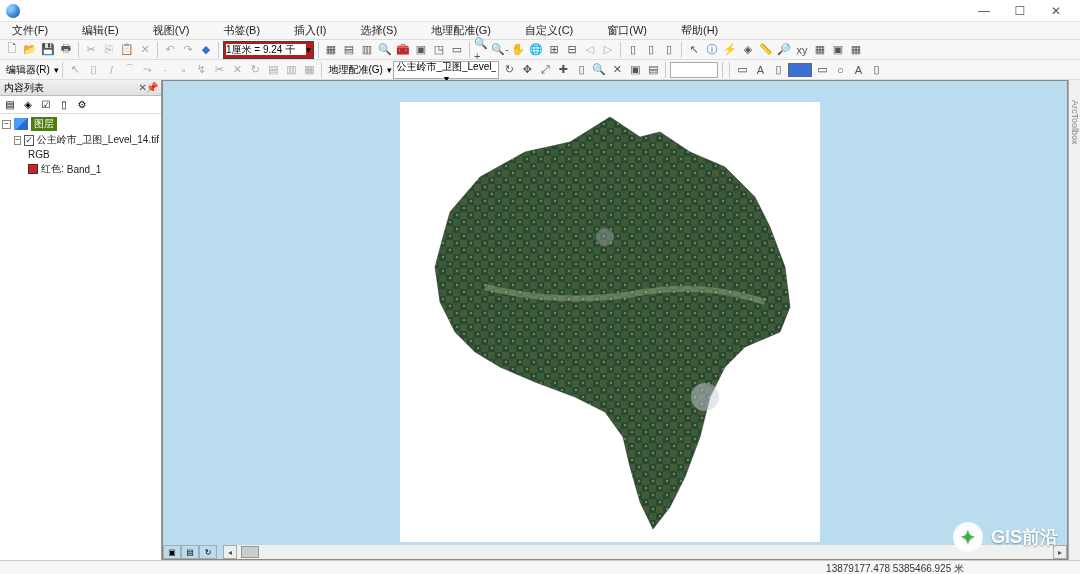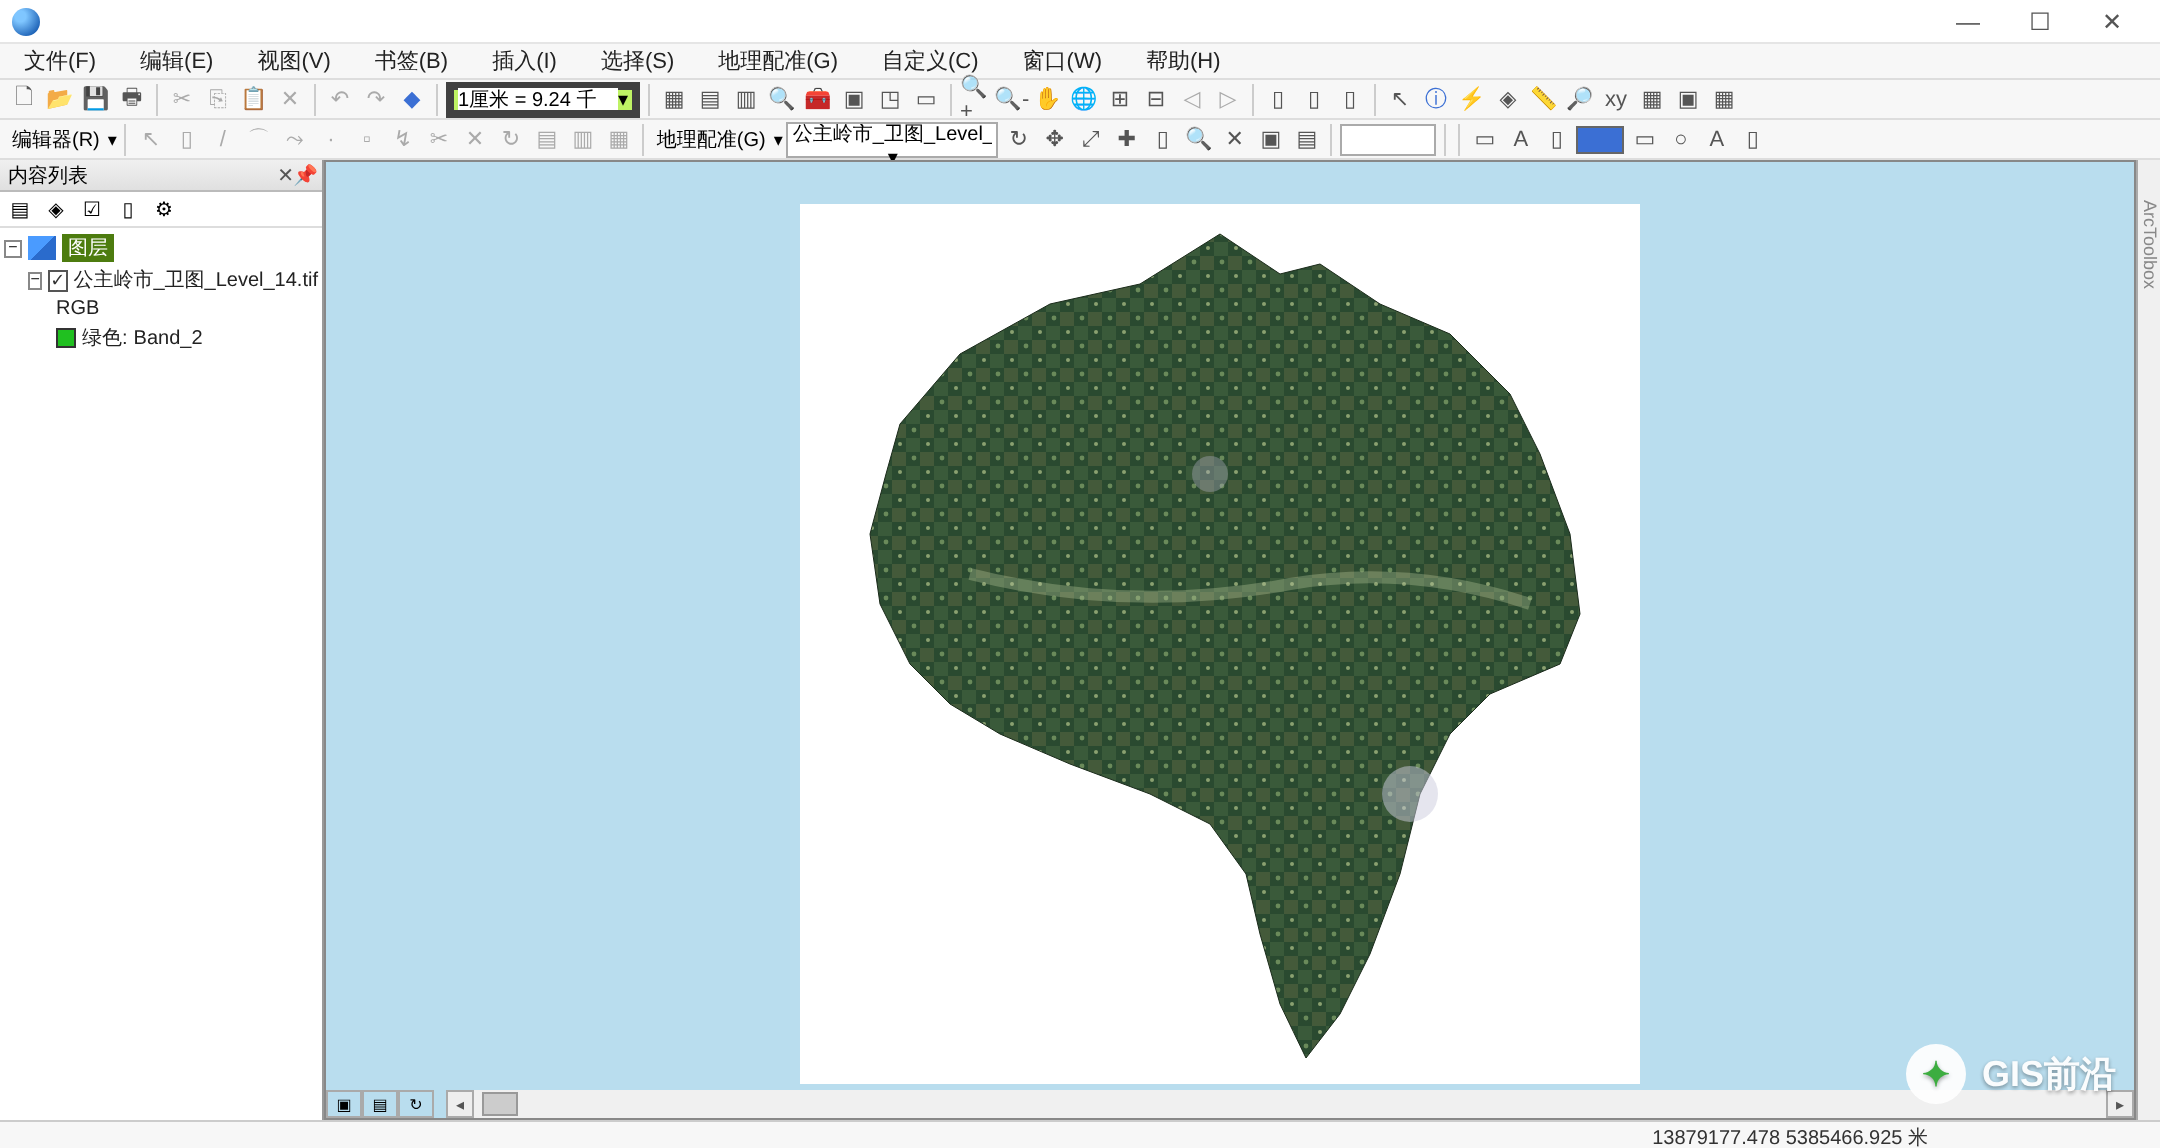--- a/index.html
+++ b/index.html
@@ -2,28 +2,28 @@
 <html><head>
 <meta charset="utf-8">
 <style>
 * { box-sizing: border-box; margin: 0; padding: 0; font-family: "Microsoft YaHei", "SimSun", sans-serif; }
 body { width: 1080px; height: 574px; background: #fff; overflow: hidden; font-size: 11px; position: relative; }
 .titlebar { height: 22px; background: #fff; display: flex; align-items: center; padding: 0 6px; border-bottom: 1px solid #e5e5e5; }
 .titlebar .globe { width: 14px; height: 14px; margin-right: 6px; background: radial-gradient(circle at 30% 30%, #7fc6ff 20%, #1a5fb4 80%); border-radius: 50%; }
 .titlebar .title { flex: 1; color: #333; }
 .winbtns { display: flex; gap: 0; margin-left: auto; }
 .winbtn { width: 36px; height: 20px; display: flex; align-items: center; justify-content: center; color: #555; font-size: 12px; }
-.menubar { height: 18px; background: #f7f7f7; display: flex; align-items: center; padding: 0 4px; gap: 6px; font-size: 11px; color: #222; border-bottom: 1px solid #ddd; }
+.menubar { height: 18px; background: #f7f7f7; display: flex; align-items: center; padding: 0 4px; gap: 18px; font-size: 11px; color: #222; border-bottom: 1px solid #ddd; }
 .menubar span { padding: 2px 8px; }
 .toolbar { height: 20px; background: #f7f7f7; display: flex; align-items: center; padding: 0 4px; gap: 2px; border-bottom: 1px solid #ddd; }
 .tbtn { width: 16px; height: 16px; display: flex; align-items: center; justify-content: center; font-size: 11px; color: #555; }
 .tbtn.blue { color: #3b6fd4; }
 .tbtn.gray { color: #aaa; }
 .sep { width: 1px; height: 16px; background: #ccc; margin: 0 2px; }
-.scalebox { display: flex; align-items: center; height: 18px; border: 4px solid #404040; background: #bef264; font-size: 10px; padding: 0 2px; }
+.scalebox { display: flex; align-items: center; height: 18px; border: 1px solid #404040; background: #b91c1c; font-size: 10px; padding: 0 2px; }
 .scalebox input { border: none; width: 80px; font-size: 10px; outline: none; }
 .dropdown { display: flex; align-items: center; height: 18px; border: 1px solid #aaa; background: #fff; font-size: 10px; padding: 0 2px; flex-direction: column; }
 .dropdown input { border: none; width: 100px; font-size: 10px; outline: none; }
 .colorbox { width: 24px; height: 14px; background: #3b6fd4; border: 1px solid #666; }
 .workspace { display: flex; height: 480px; }
 .tocpanel { width: 162px; background: #fff; border-right: 1px solid #999; display: flex; flex-direction: column; }
 .tocheader { height: 16px; background: linear-gradient(#f0f0f0, #e0e0e0); border-bottom: 1px solid #bbb; display: flex; align-items: center; padding: 0 4px; font-size: 10px; position: relative; }
 .tocheader .closex { position: absolute; right: 14px; font-size: 10px; color: #555; }
 .tocheader .pin { position: absolute; right: 2px; font-size: 10px; color: #555; }
 .tocicons { height: 18px; border-bottom: 1px solid #ddd; display: flex; align-items: center; gap: 2px; padding: 0 2px; }
@@ -204,23 +204,23 @@
       </div>
       <div class="treerow indent1">
         <span class="expander">−</span>
         <span class="checkbox">✓</span>
         <span>公主岭市_卫图_Level_14.tif</span>
       </div>
       <div class="treerow indent2">
         <span>RGB</span>
       </div>
       <div class="treerow indent2">
-        <span class="bandbox" style="background:#20c020"></span>
-        <span>绿色:</span>
-        <span>Band_2</span>
+        <span class="bandbox" style="background:#d02020"></span>
+        <span>红色:</span>
+        <span>Band_1</span>
       </div>
     </div>
   </div>
 
   <div class="mapframe">
     <div class="mapinner">
       <div class="satimg">
         <svg viewBox="0 0 370 430">
           <defs>
             <pattern id="sat" width="14" height="14" patternUnits="userSpaceOnUse">

